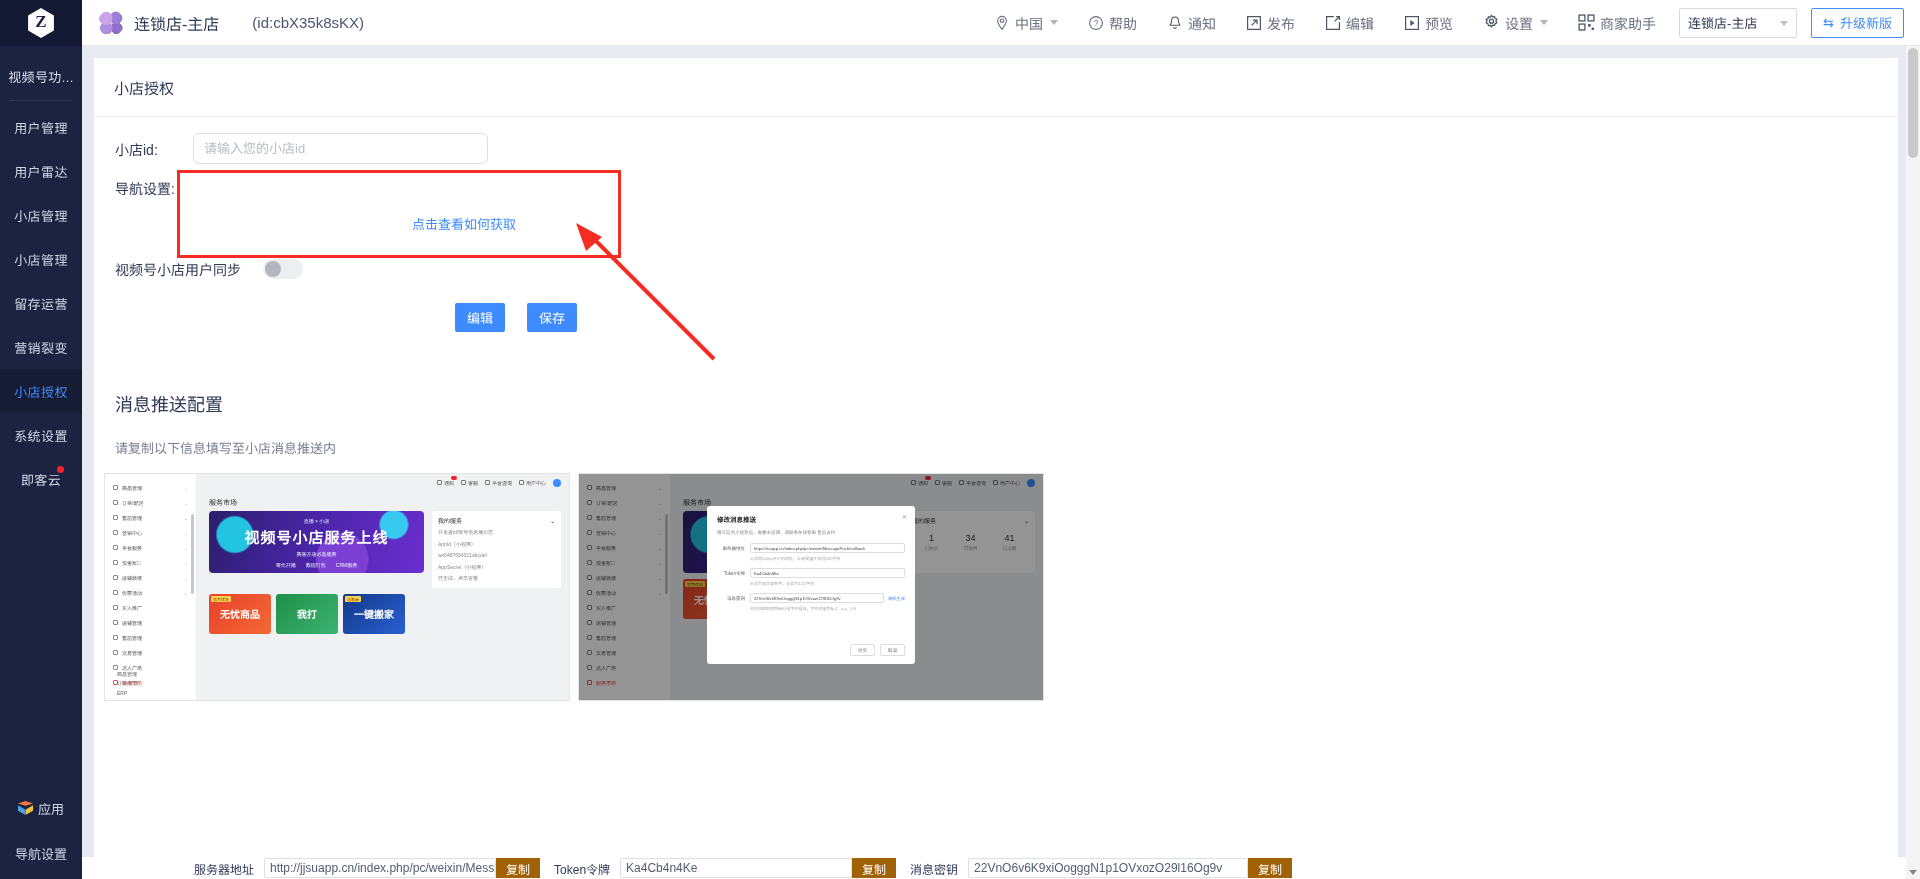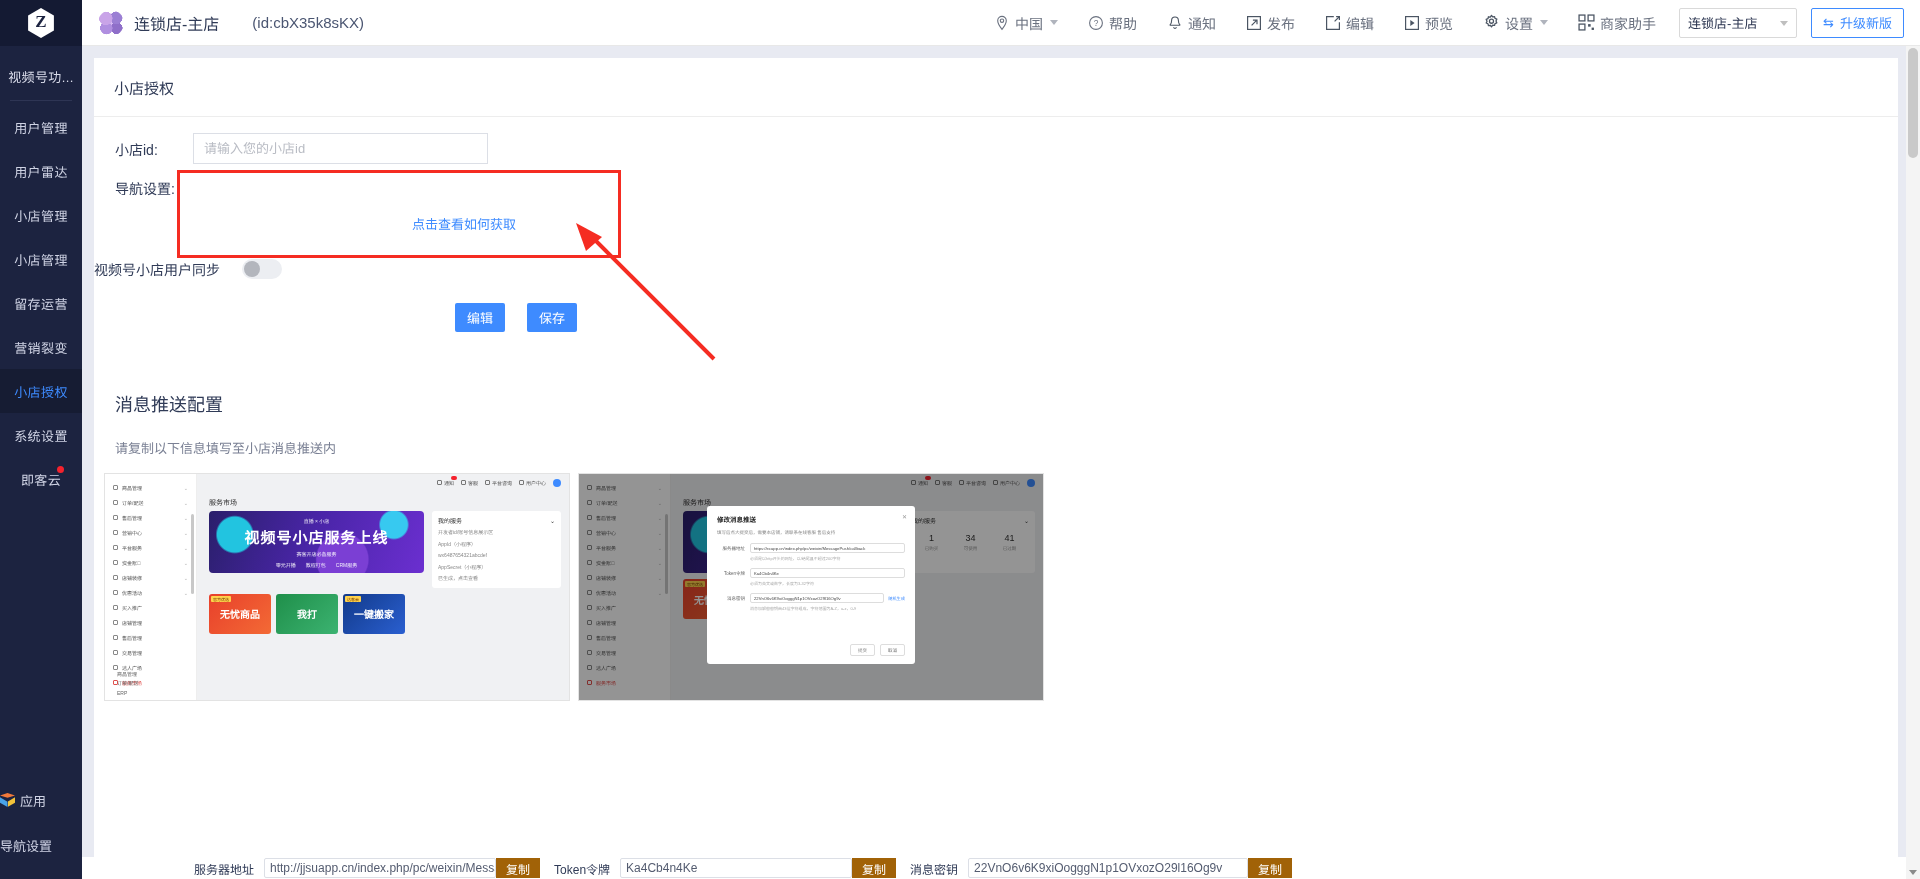--- a/index.html
+++ b/index.html
@@ -62,22 +62,22 @@
     width: 62px; height: 1px; background: #2e3554; margin: 4px 0 4px 0;
   }
   .nav-item.badge-item { position: relative; }
   .nav-item .red-dot {
     position: absolute;
     width: 7px; height: 7px; border-radius: 50%;
     background: #f5222d;
     top: 9px; right: 18px;
   }
   .sidebar-bottom {
-    position: absolute; bottom: 12px; left: 0; width: 82px;
-    display: flex; flex-direction: column; align-items: flex-start;
+    position: absolute; bottom: 4px; left: 0; width: 82px;
+    display: flex; flex-direction: column; align-items: center;
     padding-bottom: 12px;
   }
   .sb-app {
     display: flex; align-items: center; gap: 5px;
     font-size: 13px; color: #cfd3e4; cursor: pointer;
     margin-bottom: 26px;
   }
   .cube-icon {
     width: 15px; height: 15px; position: relative; display: inline-block;
   }
@@ -177,39 +177,39 @@
     margin-bottom: 14px;
     padding-left: 21px;
   }
   .form-label {
     width: 78px;
     font-size: 14px; color: #303b57;
   }
   .form-input {
     width: 295px; height: 31px;
     border: 1px solid #dcdfe6;
-    border-radius: 0;
+    border-radius: 6px;
     padding: 0 10px;
     font-size: 13px;
     color: #be185d;
     outline: none;
     font-family: "Liberation Sans", sans-serif;
     background: #fff;
   }
   .form-input::placeholder { color: #b9bcc4; }
   .hint-link {
     color: #3e8bff; font-size: 13px;
     margin-left: 297px;
     cursor: pointer;
     display: inline-block;
     margin-top: 2px;
   }
   .sync-row {
     display: flex; align-items: center; gap: 22px;
-    margin-top: 26px;
+    padding-left: 21px; margin-top: 26px;
   }
   .sync-label { font-size: 14px; color: #303b57; }
   .switch {
     width: 40px; height: 20px; border-radius: 10px;
     background: #eceef2; position: relative; cursor: pointer;
   }
   .switch .knob {
     position: absolute; left: 2px; top: 2px;
     width: 16px; height: 16px; border-radius: 50%;
     background: #b3b6bd;

